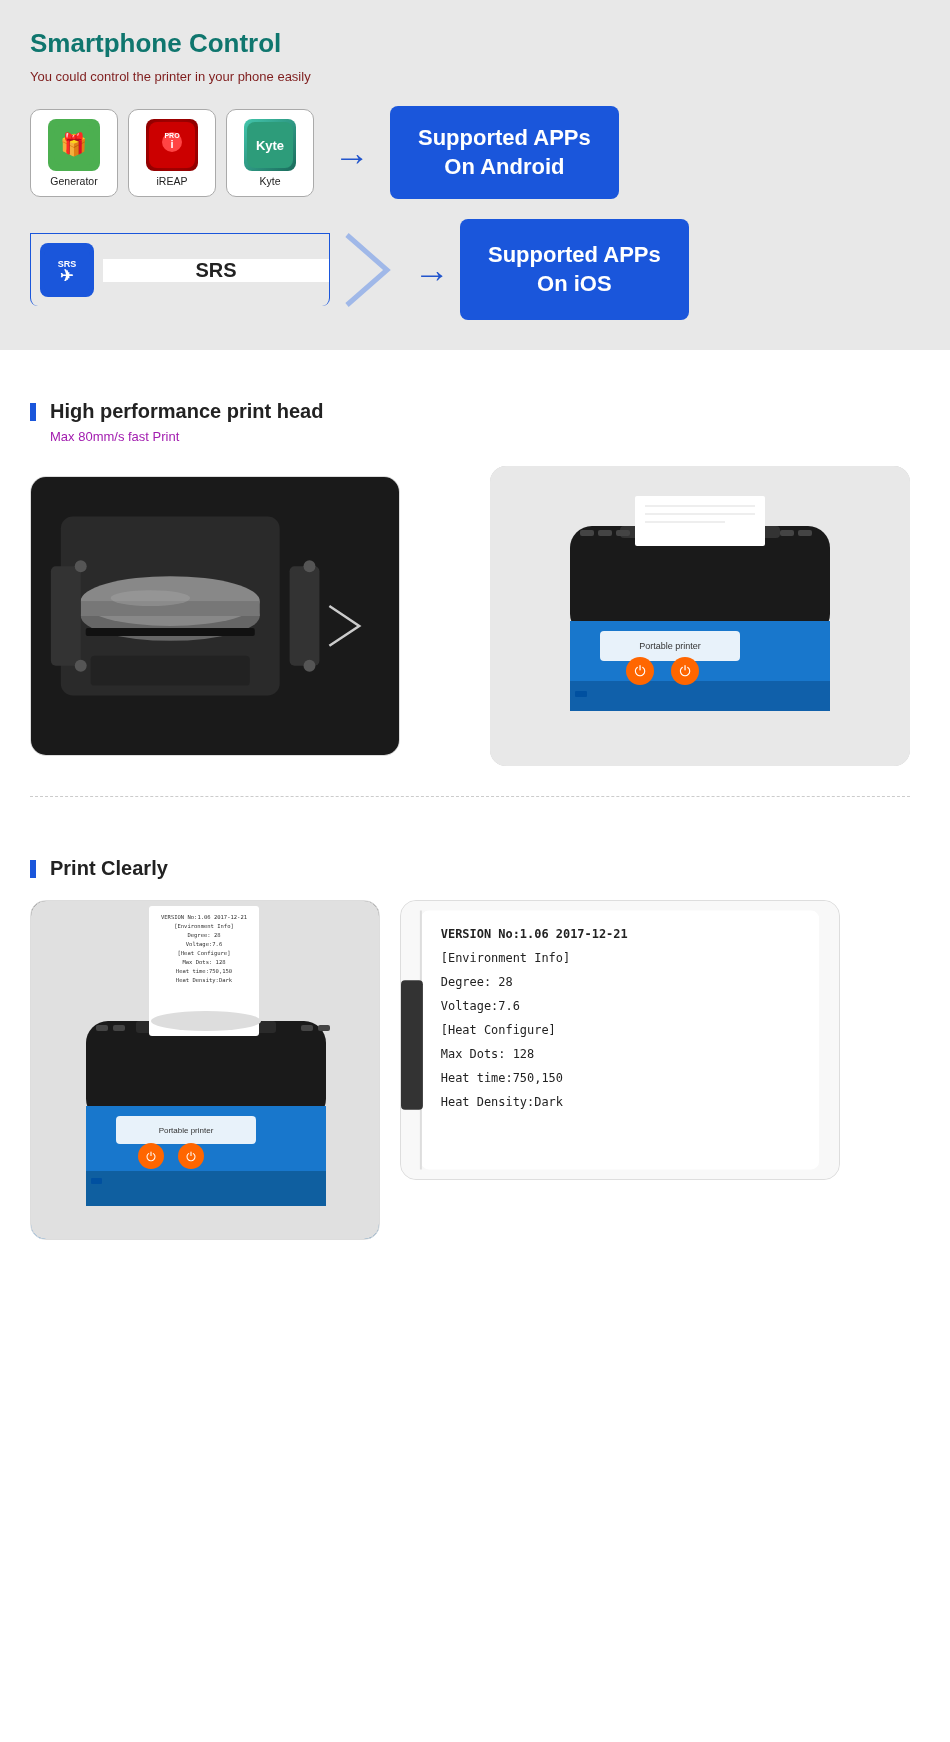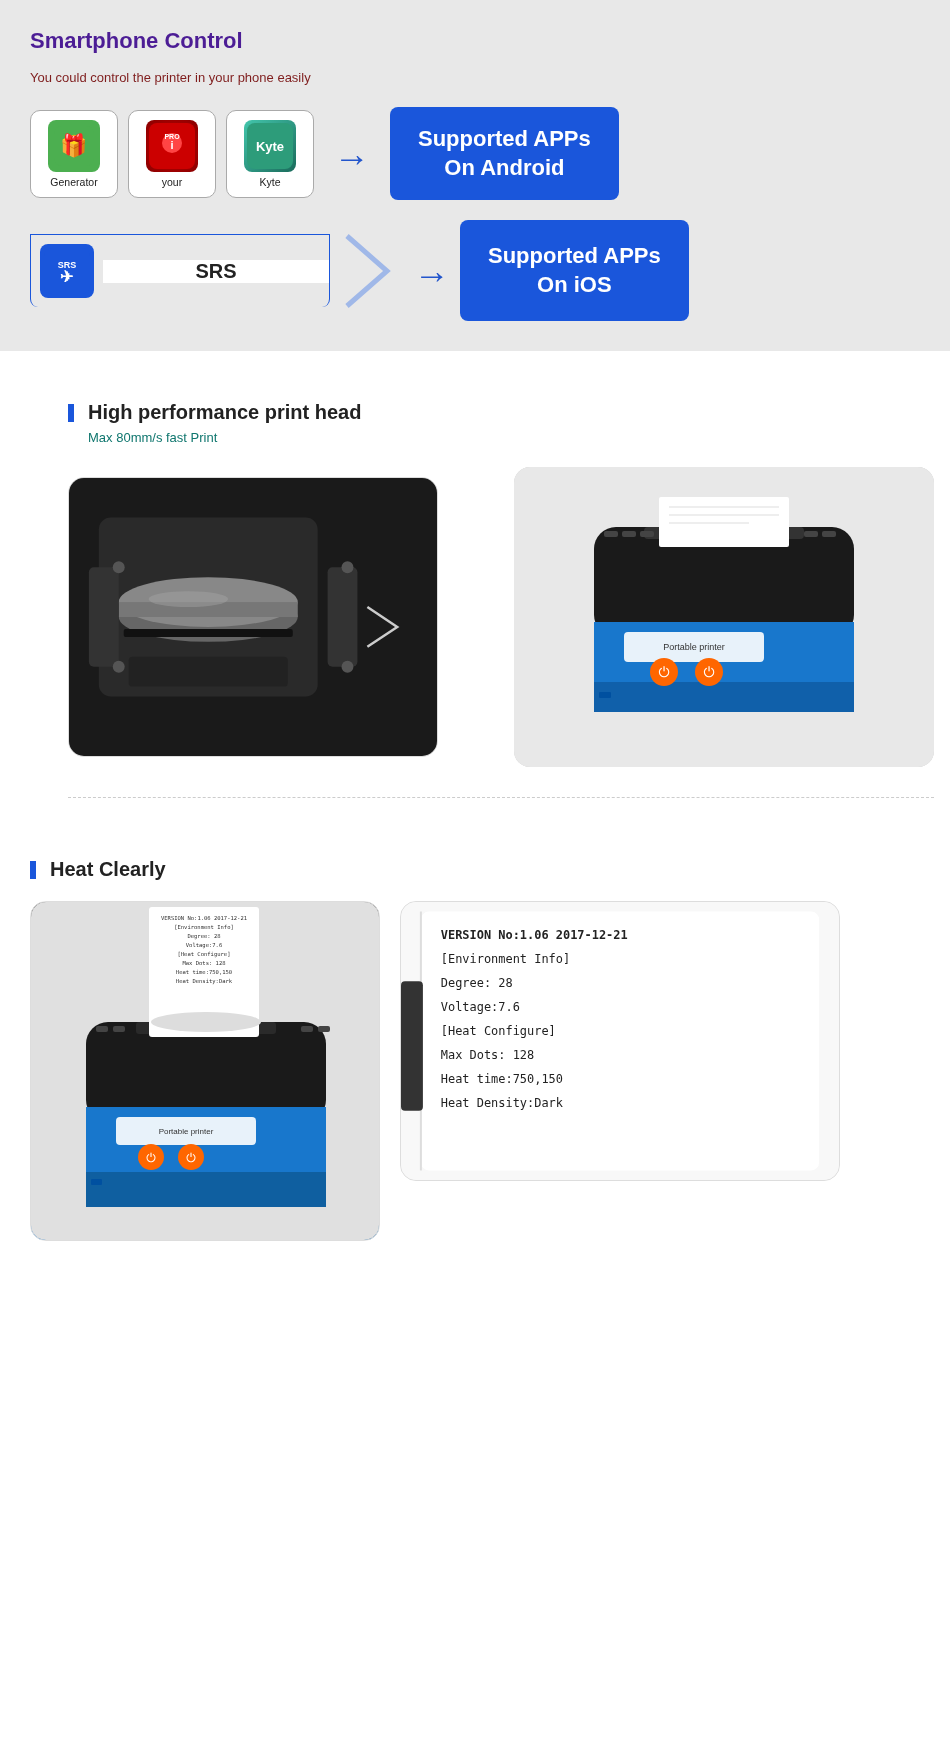--- a/index.html
+++ b/index.html
@@ -9,24 +9,24 @@
       font-family: Arial, sans-serif;
       overflow-x: hidden;
     }
 
     
     .smartphone-section {
       background: #e8e8e8;
       padding: 28px 30px 30px 30px;
     }
     .smartphone-title {
-      font-size: 22px;
-      font-weight: bold;
-      color: #4c1d95;
-      margin-bottom: 16px;
+      font-size: 26px;
+      font-weight: bold;
+      color: #0f766e;
+      margin-bottom: 10px;
     }
     .smartphone-subtitle {
       font-size: 13px;
       color: #7f1d1d;
       margin-bottom: 22px;
     }
 
     
     .android-row {
       display: flex;
@@ -188,43 +188,42 @@
       border-radius: 8px;
       padding: 22px 28px;
       text-align: center;
       line-height: 1.3;
       min-width: 220px;
     }
 
     
     .print-head-section {
       background: #ffffff;
-      padding: 50px 16px 30px 30px;
-      margin-left: 38px;
+      padding: 50px 40px 30px 30px;
     }
     .feature-label {
       font-size: 20px;
       font-weight: bold;
       color: #222;
       margin-bottom: 6px;
       display: flex;
       align-items: center;
       gap: 8px;
     }
     .feature-bullet {
       display: inline-block;
       width: 6px;
       height: 18px;
       background: #1a56db;
       margin-right: 6px;
       vertical-align: middle;
     }
     .feature-sub {
       font-size: 13px;
-      color: #0f766e;
+      color: #a21caf;
       margin-bottom: 22px;
       padding-left: 20px;
     }
 
     .print-images-row {
       display: flex;
       align-items: center;
       justify-content: space-between;
       gap: 20px;
     }
@@ -307,21 +306,21 @@
 
     <div class="app-icon-box">
       <div class="app-icon-img ireap-icon">
         <svg width="46" height="46" viewBox="0 0 46 46">
           <rect width="46" height="46" rx="8" fill="#cc0000"></rect>
           <circle cx="23" cy="20" r="10" fill="#ff4444"></circle>
           <text x="23" y="16" text-anchor="middle" fill="white" font-size="7" font-weight="bold">PRO</text>
           <text x="23" y="26" text-anchor="middle" fill="white" font-size="11" font-weight="bold">i</text>
         </svg>
       </div>
-      <div class="app-label">your</div>
+      <div class="app-label">iREAP</div>
     </div>
 
     <div class="app-icon-box">
       <div class="app-icon-img kyte-icon">
         <svg width="46" height="46" viewBox="0 0 46 46">
           <rect width="46" height="46" rx="8" fill="#2d9c7a"></rect>
           <text x="23" y="28" text-anchor="middle" fill="white" font-size="13" font-weight="bold">Kyte</text>
         </svg>
       </div>
       <div class="app-label">Kyte</div>
@@ -441,21 +440,21 @@
       </svg>
     </div>
   </div>
 
   <hr class="separator-line">
 </div>
 
 <div class="print-clearly-section">
   <div class="feature-label">
     <span class="feature-bullet"></span>
-    <span>Heat Clearly</span>
+    <span>Print Clearly</span>
   </div>
 
   <div class="print-clearly-images">
 
     <div class="print-clearly-left">
       <svg width="350" height="340" viewBox="0 0 350 340">
         <rect width="350" height="340" fill="#e0e0e0"></rect>
 
         <rect x="55" y="120" width="240" height="100" rx="22" fill="#1a1a1a"></rect>
 

